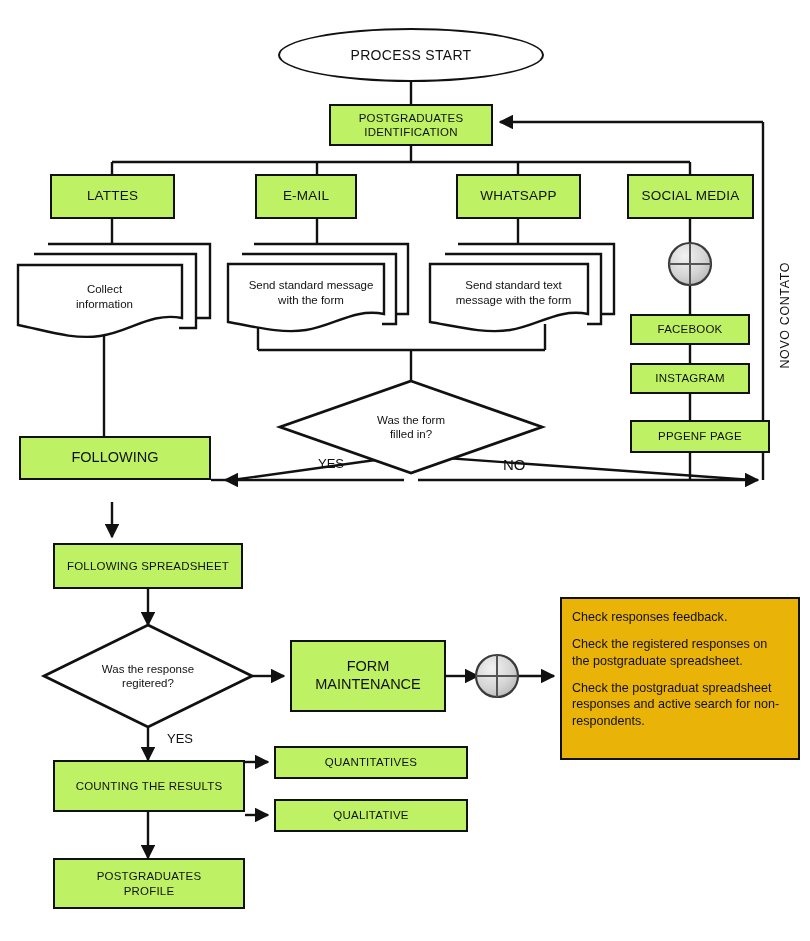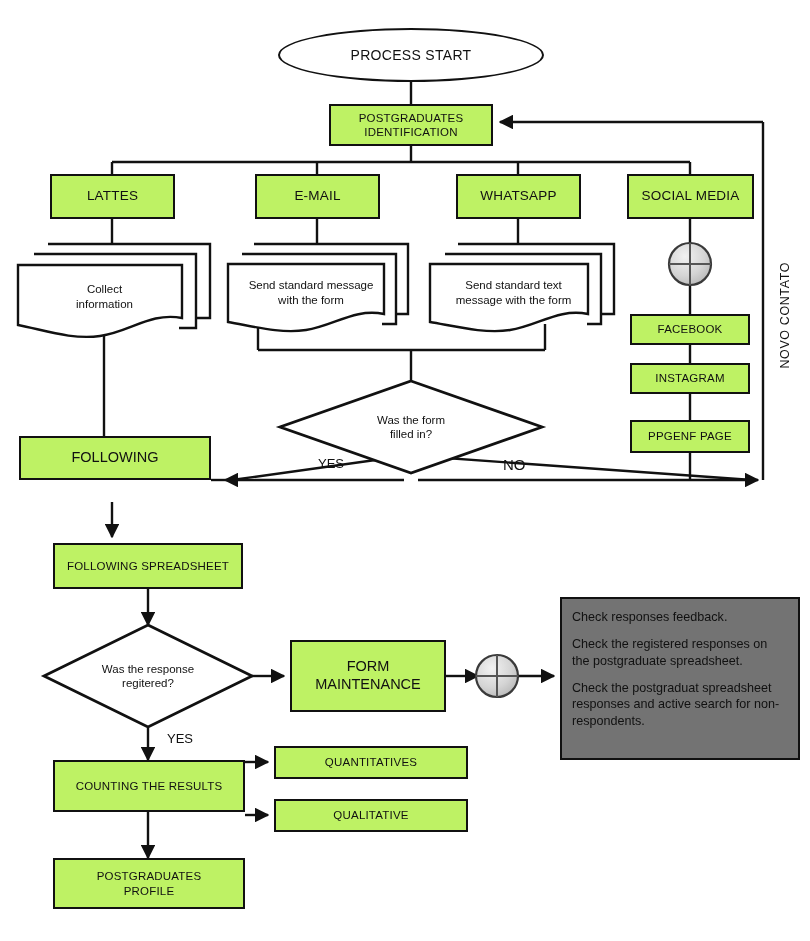--- a/index.html
+++ b/index.html
@@ -19,21 +19,21 @@
 
   .ellipse{position:absolute;box-sizing:border-box;display:flex;align-items:center;
            justify-content:center;border:2.6px solid #111;border-radius:50%;
            background:#fff;font-size:14px;letter-spacing:.3px;}
 
   .diamond-wrap{position:absolute;}
   .diamond-label{position:absolute;left:0;top:0;width:100%;height:100%;
                  display:flex;align-items:center;justify-content:center;
                  text-align:center;font-size:11.5px;line-height:1.25;}
 
-  .notes{position:absolute;box-sizing:border-box;border:2.2px solid #111;background:#737373;
+  .notes{position:absolute;box-sizing:border-box;border:2.2px solid #111;background:#eab308;
          padding:10px 10px 8px 10px;font-size:12.6px;line-height:1.3;text-align:left;}
   .notes p{margin:0 0 11px 0;}
   .notes p:last-child{margin-bottom:16px;}
 
   .vlabel{position:absolute;font-size:12.5px;letter-spacing:.6px;
           writing-mode:vertical-rl;transform:rotate(180deg);white-space:nowrap;}
 
   .docstack{position:absolute;}
   .docstack svg{display:block;overflow:visible;}
   .doctext{position:absolute;left:0;width:100%;text-align:center;font-size:11.5px;
@@ -141,21 +141,21 @@
   </div>
 
   <div class="node t-caps-sm" style="left:329px;top:104px;width:164px;height:42px;flex-direction:column;">
     <span>POSTGRADUATES</span>
     <span>IDENTIFICATION</span>
   </div>
 
   <div class="node t-caps" style="left:50px;top:174px;width:125px;height:45px;">
     <span>LATTES</span>
   </div>
-  <div class="node t-caps" style="left:255px;top:174px;width:125px;height:45px;">
+  <div class="node t-caps" style="left:255px;top:174px;width:102px;height:45px;">
     <span>E-MAIL</span>
   </div>
   <div class="node t-caps" style="left:456px;top:174px;width:125px;height:45px;">
     <span>WHATSAPP</span>
   </div>
   <div class="node t-caps" style="left:627px;top:174px;width:127px;height:45px;">
     <span>SOCIAL MEDIA</span>
   </div>
 
   <div class="docstack" style="left:222px;top:240px;width:190px;height:100px;">
@@ -199,21 +199,21 @@
       <div>message with the form</div>
     </div>
   </div>
 
   <div class="node t-caps-sm" style="left:630px;top:314px;width:120px;height:31px;">
     <span>FACEBOOK</span>
   </div>
   <div class="node t-caps-sm" style="left:630px;top:363px;width:120px;height:31px;">
     <span>INSTAGRAM</span>
   </div>
-  <div class="node t-caps-sm" style="left:630px;top:420px;width:120px;height:33px;">
+  <div class="node t-caps-sm" style="left:630px;top:420px;width:140px;height:33px;">
     <span>PPGENF PAGE</span>
   </div>
 
   <div class="diamond-wrap" style="left:280px;top:381px;width:262px;height:92px;">
     <div class="diamond-label">
       <div>
         <div>Was the form</div>
         <div>filled in?</div>
       </div>
     </div>

